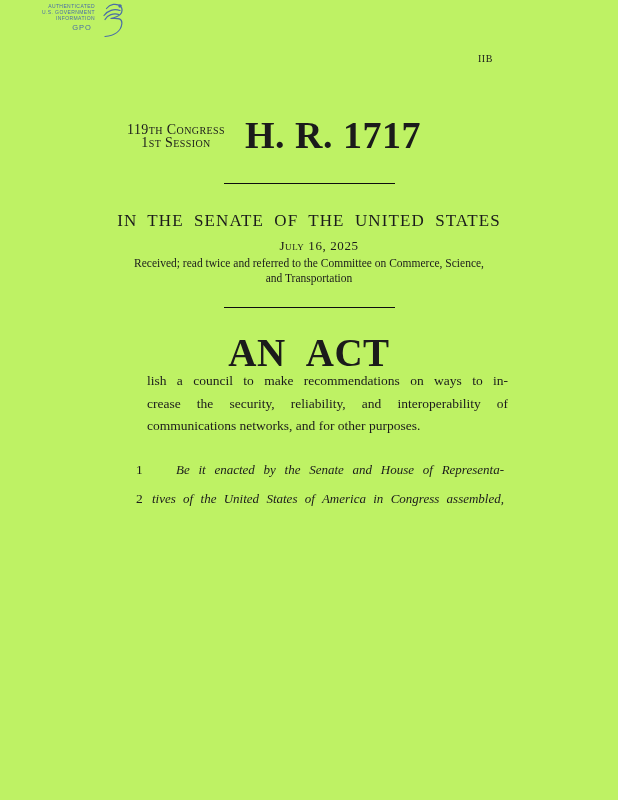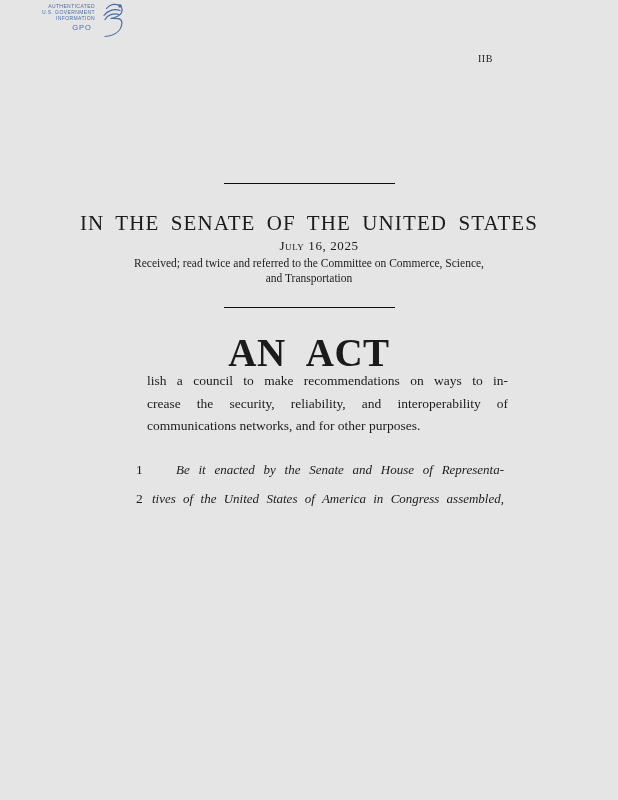--- a/index.html
+++ b/index.html
@@ -5,21 +5,21 @@
   :root { --gpo-color: #4a6da7; --ink: #1b1b1b; }
   * { box-sizing: border-box; }
   html, body { margin: 0; padding: 0; }
   body {
     width: 618px; height: 800px;
     background: #ffffff;
     font-family: "Liberation Serif", serif;
     color: var(--ink);
     overflow: hidden;
   }
-  .page { position: relative; width: 618px; height: 800px; background: #e5e5e5; }
+  .page { position: relative; width: 618px; height: 800px; background: #bef264; }
 
   
   .gpo { position: absolute; top: 3px; left: 42px; display: flex; align-items: flex-start; }
   .gpo-text { text-align: right; color: var(--gpo-color); }
   .gpo-text .tiny { font-size: 5px; line-height: 6px; letter-spacing: 0.4px; font-family: "Liberation Sans", sans-serif; }
   .gpo-abbr { font-size: 7.5px; line-height: 8px; margin-top: 3px; letter-spacing: 1px; padding-right: 3px; font-family: "Liberation Sans", sans-serif; color: var(--gpo-color); }
   .gpo svg { margin-left: 2px; margin-top: -1px; }
 
   
   .doc-code { position: absolute; top: 53px; left: 478px; font-size: 10px; letter-spacing: 0.5px; }
@@ -27,21 +27,21 @@
   
   .header { position: absolute; top: 116px; left: 122px; display: flex; align-items: flex-start; }
   .congress-block { width: 108px; text-align: center; font-variant: small-caps; font-size: 14px; line-height: 13px; padding-top: 7px; letter-spacing: 0.4px; white-space: nowrap; }
   .bill-number { font-size: 38px; font-weight: bold; line-height: 38px; margin-left: 15px; letter-spacing: 0.5px; white-space: nowrap; }
 
   .rule { position: absolute; left: 224px; width: 171px; border-top: 1.6px solid #0d0d0d; }
   .rule1 { top: 183px; }
   .rule2 { top: 307px; }
 
   .chamber { position: absolute; top: 211px; left: 0; width: 618px; text-align: center;
-             font-size: 21px; letter-spacing: 1.1px; word-spacing: 5px; white-space: nowrap; }
+             font-size: 17px; letter-spacing: 1.1px; word-spacing: 5px; white-space: nowrap; }
 
   .date { position: absolute; top: 238px; left: 10px; width: 618px; text-align: center;
           font-variant: small-caps; font-size: 13px; letter-spacing: 0.6px; }
 
   .action { position: absolute; top: 256px; left: 0; width: 618px; text-align: center;
             font-size: 11.5px; line-height: 14.5px; }
 
   .act-title { position: absolute; top: 330px; left: 0; width: 618px; text-align: center;
                font-size: 39px; font-weight: bold; letter-spacing: 0.5px; word-spacing: 12px; }
 
@@ -73,20 +73,27 @@
       <circle cx="23" cy="4" r="1.7" fill="#4a6da7" stroke="none"></circle>
       <path d="M24 4 C19 1 13 2 9.5 6.5"></path>
       <path d="M24.5 5.5 C26.5 11 23 14.5 13.5 16.5 C21.5 16 25.5 16 24.8 22 C24 29 17.5 33.5 8 34.5"></path>
       <path d="M23 8.5 C17 6.5 10.5 8.5 7 13.5"></path>
       <path d="M22 12.5 C16.5 10.8 10.5 12.8 8 17.5"></path>
     </svg>
   </div>
 
   <div class="doc-code">IIB</div>
 
+  <div class="header">
+    <div class="congress-block">
+      <div>119th Congress</div>
+      <div>1st Session</div>
+    </div>
+    <div class="bill-number">H. R. 1717</div>
+  </div>
 
   <div class="rule rule1"></div>
 
   <div class="chamber">IN THE SENATE OF THE UNITED STATES</div>
 
   <div class="date">July 16, 2025</div>
 
   <div class="action">
     <div>Received; read twice and referred to the Committee on Commerce, Science,</div>
     <div>and Transportation</div>

